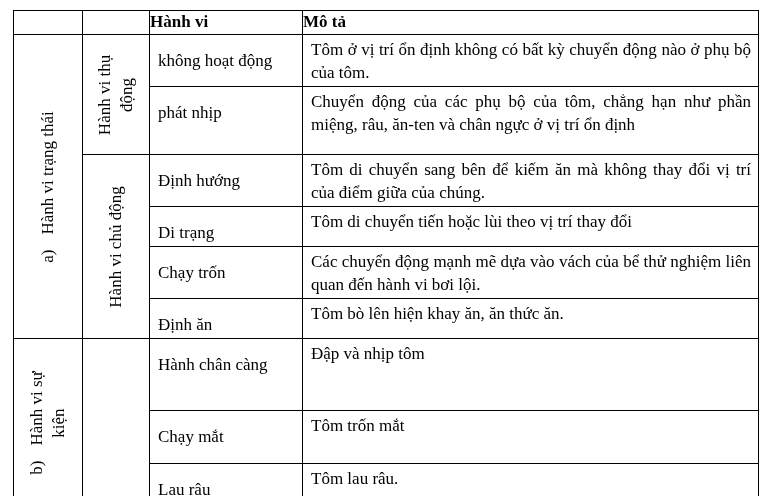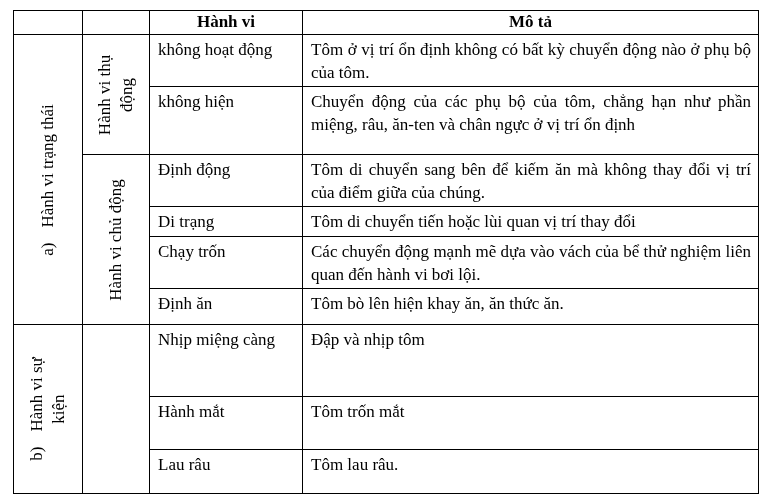--- a/index.html
+++ b/index.html
@@ -22,26 +22,26 @@
   .tbl td {
     border: 1.5px solid #000000;
     vertical-align: top;
     font-size: 17px;
     line-height: 23px;
     padding: 2px 6px 2px 8px;
     overflow: hidden;
   }
   td.hdr {
     font-weight: bold;
-    text-align: center;
+    text-align: left;
     vertical-align: middle;
     padding: 0 0 2px 0;
     line-height: 21px;
   }
-  td.beh { padding-top: 3px; }
+  td.beh { padding-top: 14px; }
   td.desc {
     text-align: justify;
     padding: 3px 7px 2px 8px;
   }
   td.rot-cell { position: relative; padding: 0; }
   .rot {
     position: absolute;
     top: 50%;
     left: 50%;
     transform: translate(-50%, -50%) rotate(-90deg);
@@ -81,63 +81,63 @@
         <div class="rot">
           <span class="line">Hành vi thụ</span>
           <span class="line">động</span>
         </div>
       </td>
       <td class="beh">không hoạt động</td>
       <td class="desc">Tôm ở vị trí ổn định không có bất kỳ chuyển động nào ở phụ bộ của tôm.</td>
     </tr>
 
     <tr style="height:68px">
-      <td class="beh">không hiện</td>
+      <td class="beh">phát nhịp</td>
       <td class="desc">Chuyển động của các phụ bộ của tôm, chẳng hạn như phần miệng, râu, ăn-ten và chân ngực ở vị trí ổn định</td>
     </tr>
 
     <tr style="height:47px">
       <td rowspan="4" class="rot-cell">
         <div class="rot">
           <span class="line">Hành vi chủ động</span>
         </div>
       </td>
-      <td class="beh">Định động</td>
+      <td class="beh">Định hướng</td>
       <td class="desc">Tôm di chuyển sang bên để kiếm ăn mà không thay đổi vị trí của điểm giữa của chúng.</td>
     </tr>
 
     <tr style="height:30px">
       <td class="beh">Di trạng</td>
-      <td class="desc">Tôm di chuyển tiến hoặc lùi quan vị trí thay đổi</td>
+      <td class="desc">Tôm di chuyển tiến hoặc lùi theo vị trí thay đổi</td>
     </tr>
 
     <tr style="height:44px">
       <td class="beh">Chạy trốn</td>
       <td class="desc">Các chuyển động mạnh mẽ dựa vào vách của bể thử nghiệm liên quan đến hành vi bơi lội.</td>
     </tr>
 
     <tr style="height:36px">
       <td class="beh">Định ăn</td>
       <td class="desc">Tôm bò lên hiện khay ăn, ăn thức ăn.</td>
     </tr>
 
     <tr style="height:72px">
       <td rowspan="3" class="rot-cell">
         <div class="rot">
           <span class="line"><span class="prefix">b)</span><span>Hành vi sự</span></span>
           <span class="line">kiện</span>
         </div>
       </td>
       <td rowspan="3"></td>
-      <td class="beh">Nhịp miệng càng</td>
+      <td class="beh">Hành chân càng</td>
       <td class="desc">Đập và nhịp tôm</td>
     </tr>
 
     <tr style="height:53px">
-      <td class="beh">Hành mắt</td>
+      <td class="beh">Chạy mắt</td>
       <td class="desc">Tôm trốn mắt</td>
     </tr>
 
     <tr style="height:44px">
       <td class="beh">Lau râu</td>
       <td class="desc">Tôm lau râu.</td>
     </tr>
   </tbody>
 </table>
 

